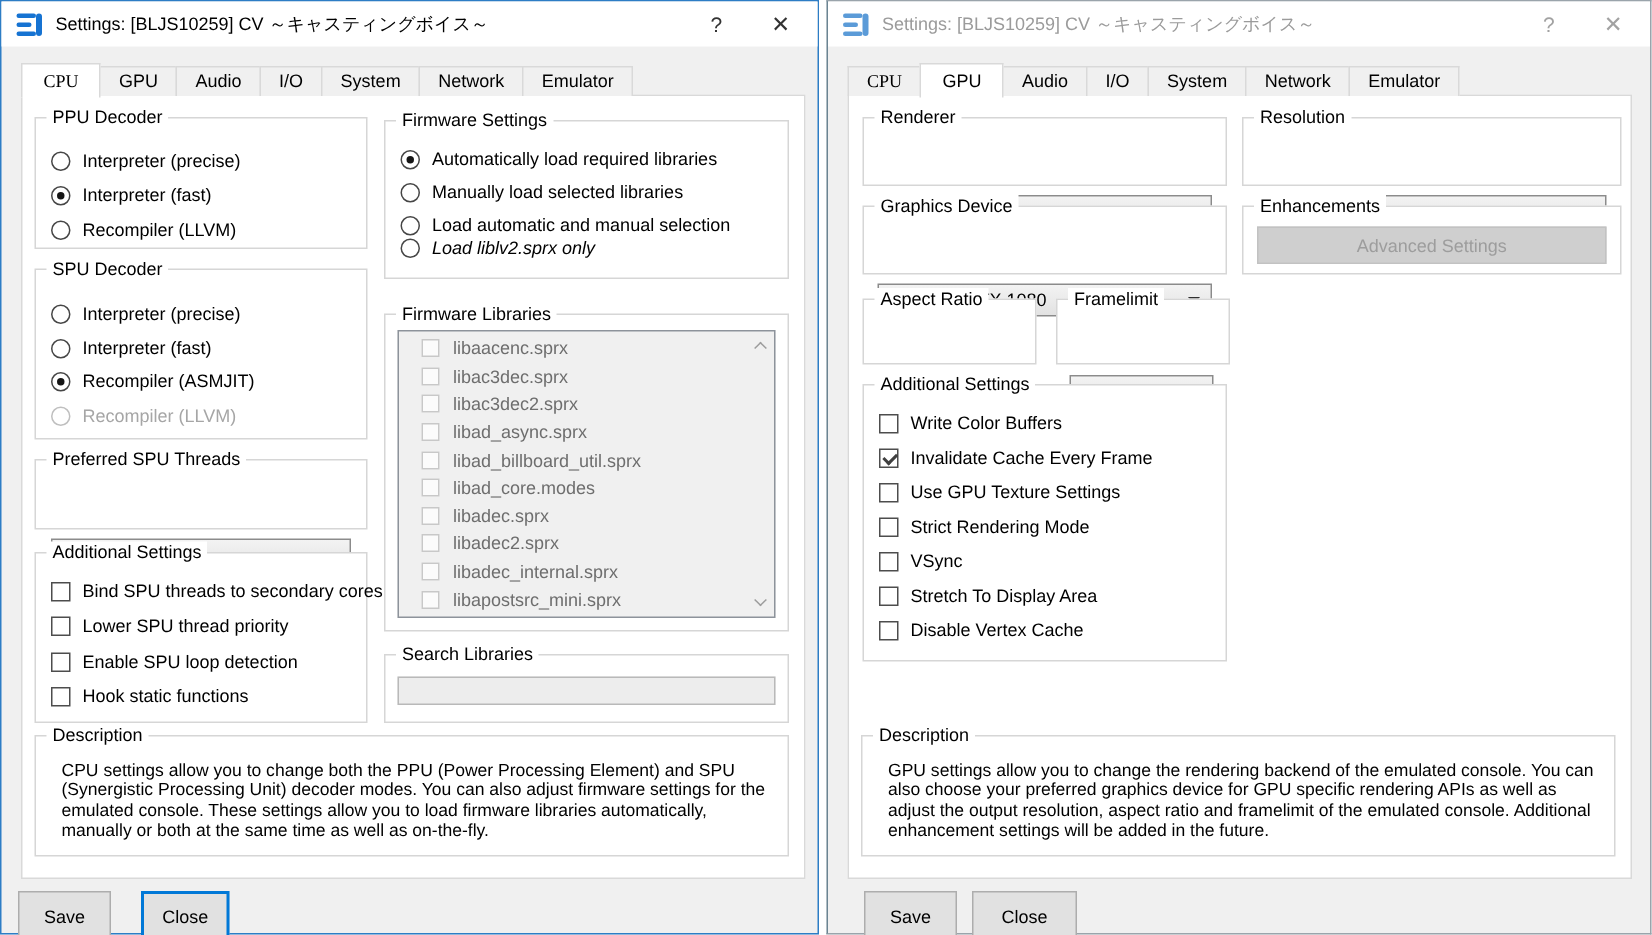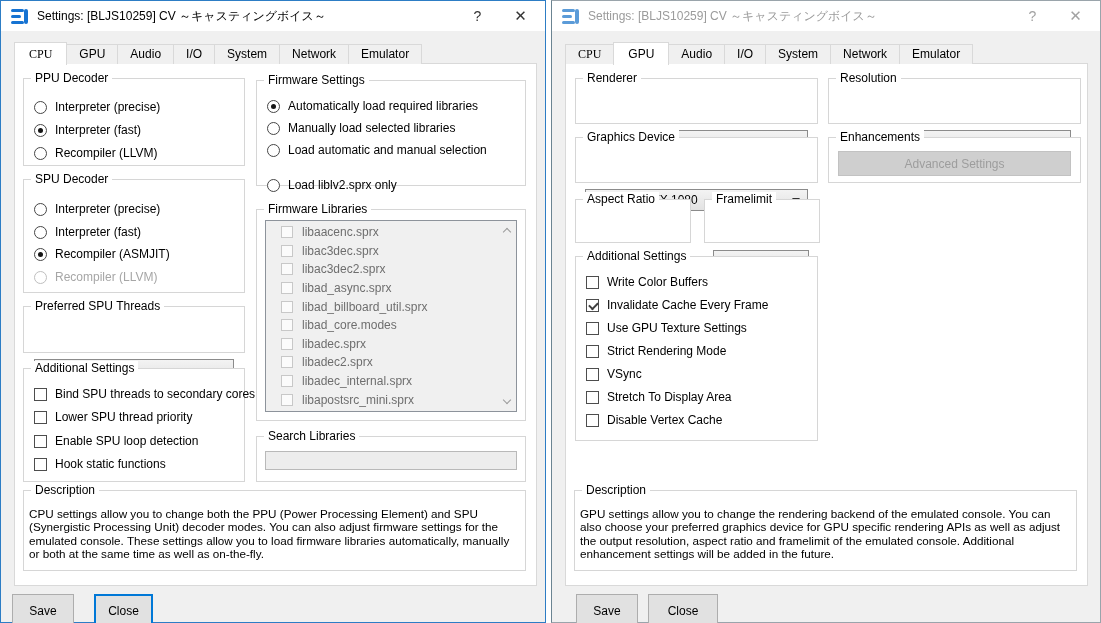--- a/index.html
+++ b/index.html
@@ -53,21 +53,21 @@
   .liblist { position:absolute; left:8px; right:8px; top:10px; bottom:8px; background:#f0f0f0; border:1px solid #8d939b; display:flex; flex-direction:column; padding:2px 8px; }
   .lib-row { flex:1; display:flex; align-items:center; color:#6e6e6e; white-space:nowrap; }
   .lib-cb { width:12px; height:12px; border:1px solid #c8c8c8; background:#fbfbfb; margin:0 9px 0 7px; flex:none; }
   .chev { position:absolute; right:5px; width:8px; height:8px; }
   .chev::after { content:""; position:absolute; left:1px; top:2px; width:5px; height:5px; border-right:1px solid #9c9c9c; border-bottom:1px solid #9c9c9c; }
   .chev.up { top:6px; } .chev.up::after { transform:rotate(-135deg); }
   .chev.dn { bottom:6px; } .chev.dn::after { transform:rotate(45deg); top:0; }
 
   .search-input { position:absolute; left:8px; top:14px; width:252px; height:19px; background:#ededed; border:1px solid #b9b9b9; font-family:"Liberation Sans", sans-serif; }
 
-  .desc-text { position:absolute; left:5px; right:9px; top:16px; font-size:11.7px; line-height:13.3px; color:#000; }
+  .desc-text { position:absolute; left:17px; right:9px; top:16px; font-size:11.7px; line-height:13.3px; color:#000; }
 
   
   .btn { position:absolute; top:593px; height:33px; background:#e1e1e1; border:1px solid #adadad; display:flex; align-items:center; justify-content:center; color:#000; }
   .btn.focused { border:2px solid #0078d7; }
   .btn-disabled { position:absolute; background:#cfcfcf; border:1px solid #c2c2c2; color:#9d9d9d; display:flex; align-items:center; justify-content:center; }
 </style>
 </head>
 <body>
 
 <div class="window" id="win-left">
@@ -166,21 +166,21 @@
           <span>Automatically load required libraries</span>
         </div>
       <div class="row" style="top:39px;">
           <span class="radio"></span>
           <span>Manually load selected libraries</span>
         </div>
       <div class="row" style="top:61px;">
           <span class="radio"></span>
           <span>Load automatic and manual selection</span>
         </div>
-      <div class="row" style="top:96px;">
+      <div class="row" style="top:76px;font-style:italic;">
           <span class="radio"></span>
           <span>Load liblv2.sprx only</span>
         </div>
     </div>
 
     <div class="group" style="left:241px; top:145px; width:270px; height:212px;">
       <span class="glabel">Firmware Libraries</span>
       <div class="liblist">
         <div class="lib-row">
             <span class="lib-cb"></span>

